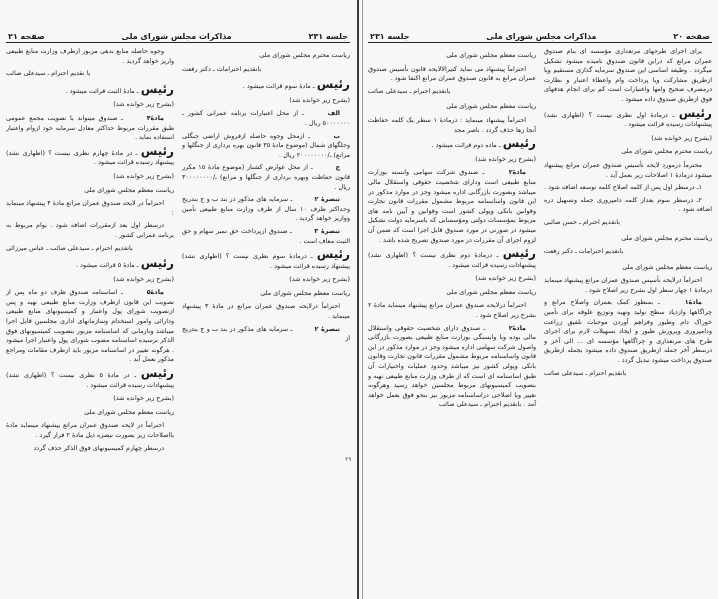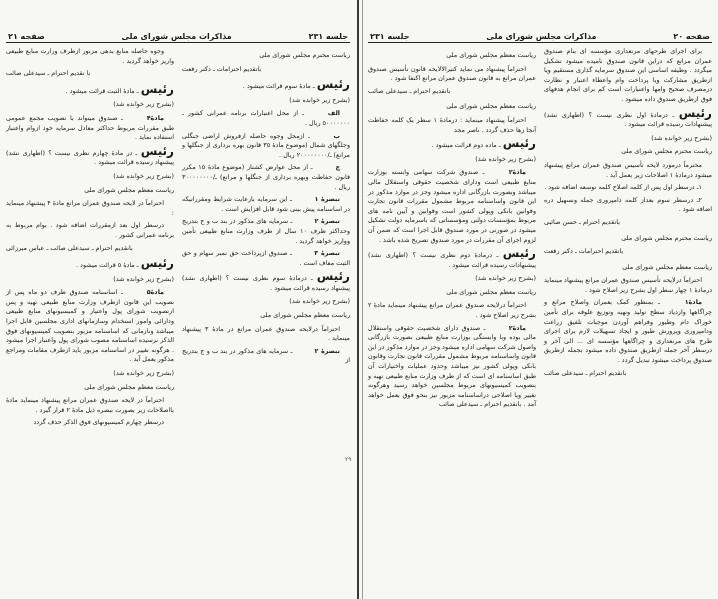--- a/index.html
+++ b/index.html
@@ -54,21 +54,20 @@
     </div>
     <div class="cols">
       <div class="col" id="lp-rc">
           <div class="c">ریاست محترم مجلس شورای ملی</div>
           <div class="sig">باتقدیم احترامات ـ دکتر رفعت</div>
           <div class="p c"><span class="speaker">رئیس</span><span> ـ مادهٔ سوم قرائت میشود .</span></div>
           <div class="c">(بشرح زیر خوانده شد)</div>
           <div class="p indent"><span class="b">الف</span><span> ـ از محل اعتبارات برنامه عمرانی کشور ـ ۵۰۰۰۰۰۰۰ ریال .</span></div>
           <div class="p indent"><span class="b">ب</span><span> ـ ازمحل وجوه حاصله ازفروش اراضی جنگلی وجلگهای شمال (موضوع مادهٔ ۳۵ قانون بهره برداری از جنگلها و مراتع) ـ/۲۰۰۰۰۰۰۰۰ ریال .</span></div>
           <div class="p indent"><span class="b">ج</span><span> ـ از محل عوارض کشتار (موضوع مادهٔ ۱۵ مکرر قانون حفاظت وبهره برداری از جنگلها و مراتع) ـ/۳۰۰۰۰۰۰۰۰ ریال .</span></div>
-          <div class="p indent"><span class="b">تبصرهٔ ۱</span><span> ـ این سرمایه بارعایت شرایط ومقرراتیکه در اساسنامه پیش بینی شود قابل افزایش است .</span></div>
           <div class="p indent"><span class="b">تبصرهٔ ۲</span><span> ـ سرمایه های مذکور در بند ب و ج بتدریج وحداکثر ظرف ۱۰ سال از طرف وزارت منابع طبیعی تأمین وواریز خواهد گردید .</span></div>
           <div class="p indent"><span class="b">تبصرهٔ ۳</span><span> ـ صندوق ازپرداخت حق تمبر سهام و حق الثبت معاف است .</span></div>
           <div class="p c"><span class="speaker">رئیس</span><span> ـ درمادهٔ سوم نظری نیست ؟ (اظهاری نشد) پیشنهاد رسیده قرائت میشود .</span></div>
           <div class="c">(بشرح زیر خوانده شد)</div>
           <div class="c">ریاست معظم مجلس شورای ملی</div>
           <div class="p indent">احتراماً درلایحه صندوق عمران مراتع در مادهٔ ۳ پیشنهاد مینماید .</div>
           <div class="p indent"><span class="b">تبصرهٔ ۲</span><span> ـ سرمایه های مذکور در بند ب و ج بتدریج از</span></div>
         </div>
       <div class="col" id="lp-lc">
           <div class="p indent">وجوه حاصله منابع بدهی مزبور ازطرف وزارت منابع طبیعی واریز خواهد گردید .</div>
@@ -78,20 +77,21 @@
           <div class="p indent"><span class="b">مادهٔ۴</span><span> ـ صندوق میتواند با تصویب مجمع عمومی طبق مقررات مربوط حداکثر معادل سرمایه خود ازوام واعتبار استفاده نماید .</span></div>
           <div class="p c"><span class="speaker">رئیس</span><span> ـ در مادهٔ چهارم نظری نیست ؟ (اظهاری نشد) پیشنهاد رسیده قرائت میشود .</span></div>
           <div class="c">(بشرح زیر خوانده شد)</div>
           <div class="c">ریاست معظم مجلس شورای ملی</div>
           <div class="p indent">احتراماً در لایحه صندوق عمران مراتع مادهٔ ۴ پیشنهاد مینماید :</div>
           <div class="p indent">درسطر اول بعد ازمقررات اضافه شود . بوام مربوط به برنامه عمرانی کشور .</div>
           <div class="sig">باتقدیم احترام ـ سیدعلی صائب ـ عباس میرزائی</div>
           <div class="p c"><span class="speaker">رئیس</span><span> ـ مادهٔ ۵ قرائت میشود .</span></div>
           <div class="c">(بشرح زیر خوانده شد)</div>
           <div class="p indent"><span class="b">مادهٔ۵</span><span> ـ اساسنامه صندوق ظرف دو ماه پس از تصویب این قانون ازطرف وزارت منابع طبیعی تهیه و پس ازتصویب شورای پول واعتبار و کمیسیونهای منابع طبیعی ودارائی وامور استخدام وسازمانهای اداری مجلسین قابل اجرا میباشد وتازمانی که اساسنامه مزبور بتصویب کمیسیونهای فوق الذکر نرسیده اساسنامه مصوب شورای پول واعتبار اجرا میشود . هرگونه تغییر در اساسنامه مزبور باید ازطرف مقامات ومراجع مذکور بعمل آید .</span></div>
+          <div class="p c"><span class="speaker">رئیس</span><span> ـ در مادهٔ ۵ نظری نیست ؟ (اظهاری نشد) پیشنهادات رسیده قرائت میشود .</span></div>
           <div class="c">(بشرح زیر خوانده شد)</div>
           <div class="c">ریاست معظم مجلس شورای ملی</div>
           <div class="p indent">احتراماً در لایحه صندوق عمران مراتع پیشنهاد مینماید مادهٔ بااصلاحات زیر بصورت تبصره ذیل مادهٔ ۲ قرار گیرد .</div>
           <div class="p indent">درسطر چهارم کمیسیونهای فوق الذکر حذف گردد</div>
         </div>
     </div>
     <div class="margin-note" style="left:345px; top:455px;">۲۹</div>
   </div>
 
   <div class="page right">

